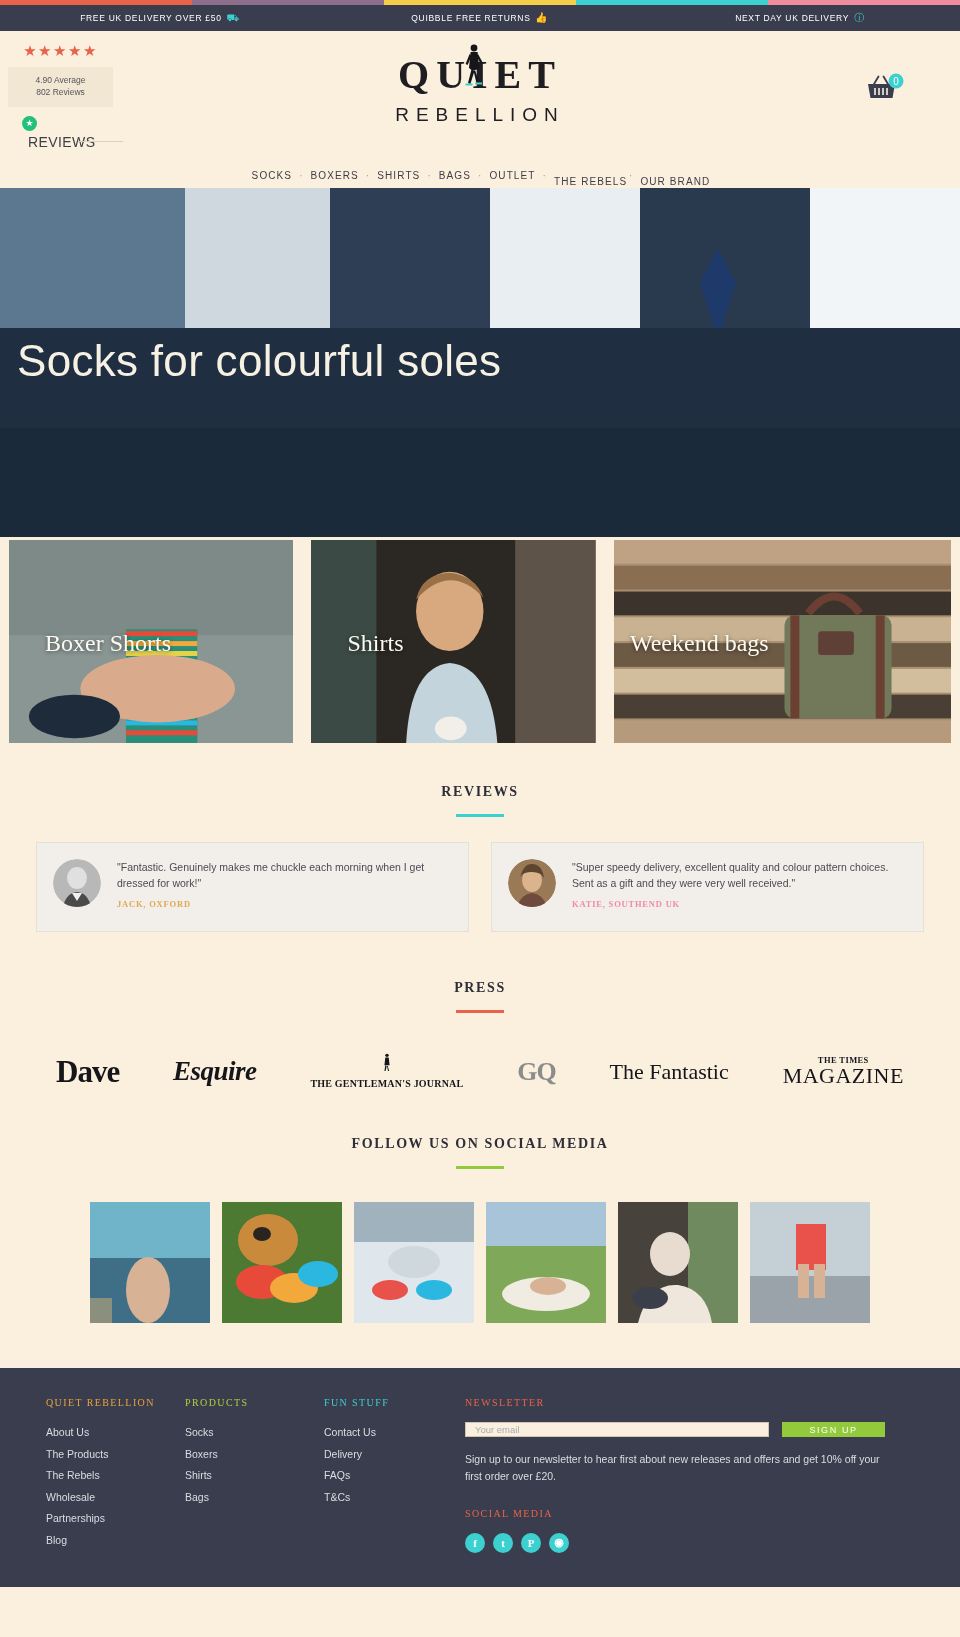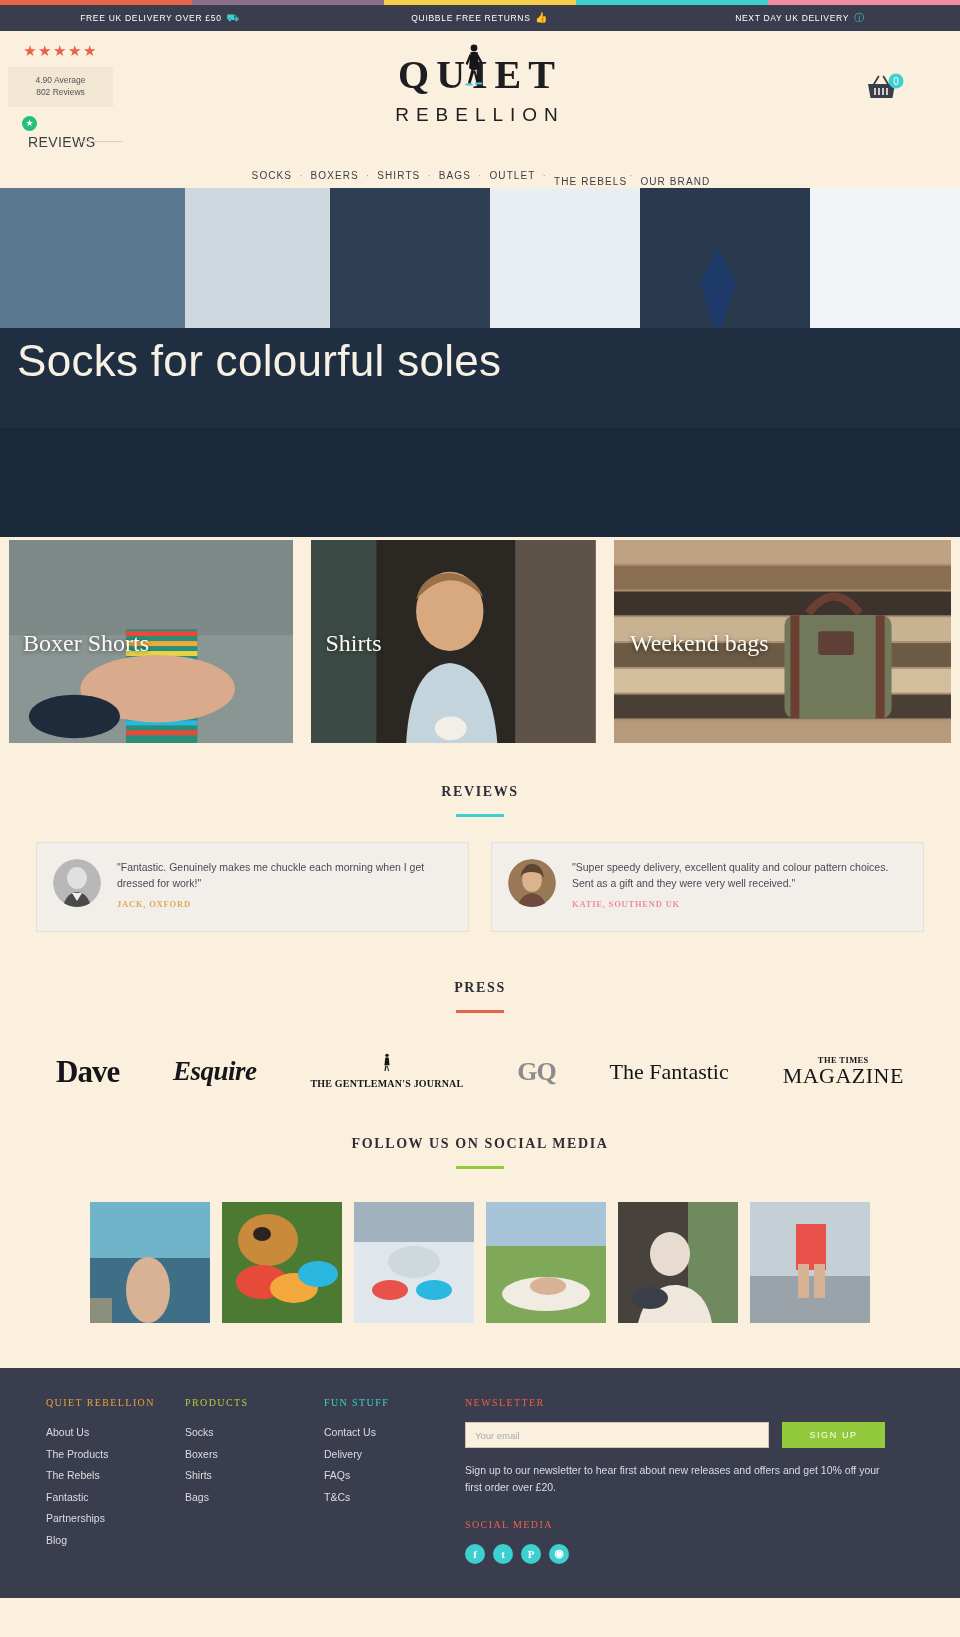--- a/index.html
+++ b/index.html
@@ -98,21 +98,21 @@
     font-size: 44px; color: #f7f1e4; letter-spacing: 0.3px;
   }
 
   
   .tiles { display: flex; gap: 18px; padding: 3px 9px 0; }
   .tile { position: relative; height: 205px; overflow: hidden; }
   .tile.boxers { width: 287px; }
   .tile.shirts { width: 287px; }
   .tile.bags   { width: 340px; }
   .tile-label {
-    position: absolute; left: 14px; top: 50%; transform: translateY(-50%);
+    position: absolute; left: 36px; top: 50%; transform: translateY(-50%);
     font-family: "Liberation Serif", serif; font-size: 24px; color: #fdfaf2;
     text-shadow: 0 1px 4px rgba(0,0,0,.5);
   }
   .tile.bags .tile-label { left: 16px; }
 
   
   .section-head { text-align: center; }
   .section-head h2 {
     font-family: "Liberation Serif", serif;
     font-size: 14px; font-weight: bold; letter-spacing: 1.6px; color: #2e2e38;
@@ -170,21 +170,21 @@
     font-family: "Liberation Serif", serif; font-weight: normal;
     font-size: 10px; letter-spacing: 1.4px; margin-bottom: 14px;
   }
   .flink {
     display: block; color: #dcdce2; text-decoration: none;
     font-size: 10.5px; line-height: 2.05;
   }
   .news-row { display: flex; gap: 13px; align-items: stretch; }
   .news-input {
     flex: 1; background: #faf0dd; border: 1px solid #cdc6b5;
-    height: 26px; padding: 0 9px; font-size: 9.5px; color: #8d8d95;
+    height: 15px; padding: 0 9px; font-size: 9.5px; color: #8d8d95;
     font-family: "Liberation Sans", sans-serif;
   }
   .news-input::placeholder { color: #a9a9b1; }
   .signup-btn {
     width: 103px; background: #93ca3c; border: none; color: #fff;
     font-size: 9px; letter-spacing: 1.6px; cursor: pointer;
     font-family: "Liberation Sans", sans-serif;
   }
   .news-copy { font-size: 10.5px; line-height: 1.65; margin-top: 14px; color: #dcdce2; }
   .social-head { margin-top: 22px; }
@@ -470,21 +470,21 @@
         </svg></div>
     </div>
 </div>
 
 <div class="footer" id="footer">
     <div class="fcol">
       <div class="fhead" style="color: rgb(232, 163, 61);">QUIET REBELLION</div>
       <a class="flink">About Us</a>
       <a class="flink">The Products</a>
       <a class="flink">The Rebels</a>
-      <a class="flink">Fantastic</a>
+      <a class="flink">Wholesale</a>
       <a class="flink">Partnerships</a>
       <a class="flink">Blog</a>
     </div>
     <div class="fcol">
       <div class="fhead" style="color: rgb(181, 204, 60);">PRODUCTS</div>
       <a class="flink">Socks</a>
       <a class="flink">Boxers</a>
       <a class="flink">Shirts</a>
       <a class="flink">Bags</a>
     </div>

